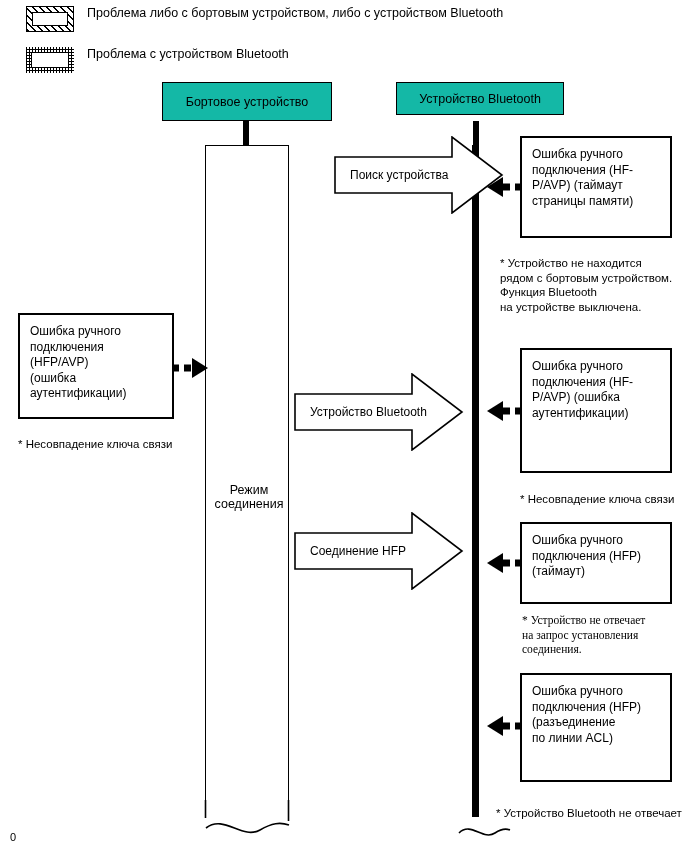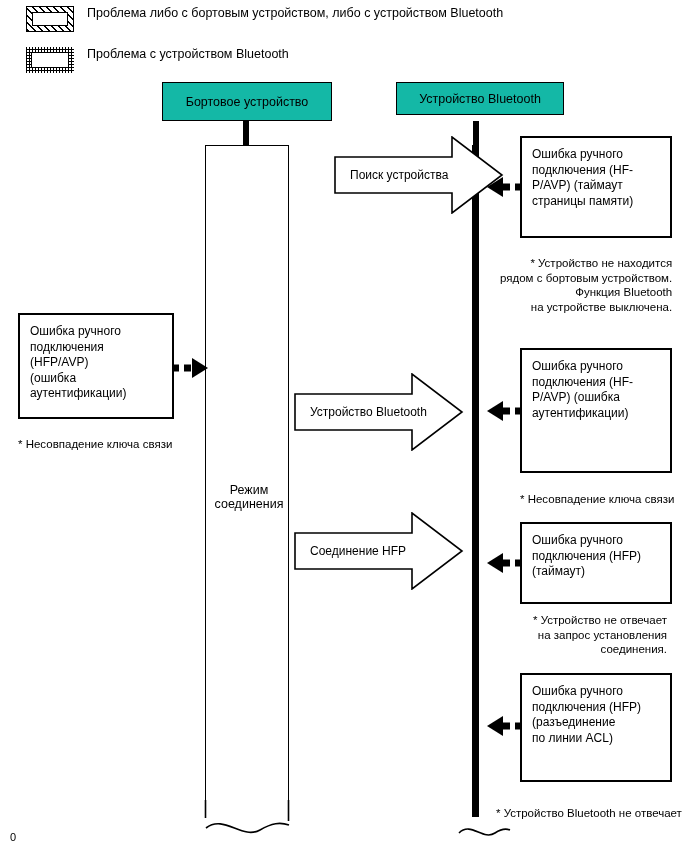--- a/index.html
+++ b/index.html
@@ -57,21 +57,21 @@
     background-image:
       repeating-conic-gradient(#000 0% 25%, #fff 0% 50%);
     background-size:3px 3px;
     border:1px solid #000;
   }
   .errbox .body{width:100%;height:100%;box-sizing:border-box;
     background:#fff;border:1.5px solid #000;padding:9px 10px;
     font-size:12px;line-height:15.5px;}
 
   
-  .note{position:absolute;font-size:11.5px;line-height:14.5px;white-space:pre-line;text-align:right;}
+  .note{position:absolute;font-size:11.5px;line-height:14.5px;white-space:pre-line;}
   .corner-zero{position:absolute;font-size:11px;}
 </style>
 </head>
 <body>
 
 <div class="legend-row" style="left:26px;top:6px;">
   <div class="swatch hatch-bg">
     <div class="inner"></div>
   </div>
   <div class="legend-label">Проблема либо с бортовым устройством, либо с устройством Bluetooth</div>
@@ -169,21 +169,21 @@
 <svg class="abs" style="left:479px;top:398px;" width="44" height="26">
   <path d="M24 3 L8 13 L24 23 Z" fill="#000"></path>
   <line x1="24" y1="13" x2="42" y2="13" stroke="#000" stroke-width="7" stroke-dasharray="7,5"></line>
 </svg>
 
 <div class="errbox dotted" style="left:520px;top:522px;width:152px;height:82px;">
   <div class="body" style="white-space:pre-line;">Ошибка ручного
 подключения (HFP)
 (таймаут)</div>
 </div>
-<div class="note" style="left:533px;top:613px;">* Устройство не отвечает
+<div class="note" style="left:522px;top:613px;font-family:Liberation Serif, serif;">* Устройство не отвечает
 на запрос установления
 соединения.</div>
 <svg class="abs" style="left:479px;top:550px;" width="44" height="26">
   <path d="M24 3 L8 13 L24 23 Z" fill="#000"></path>
   <line x1="24" y1="13" x2="42" y2="13" stroke="#000" stroke-width="7" stroke-dasharray="7,5"></line>
 </svg>
 
 <div class="errbox dotted" style="left:520px;top:673px;width:152px;height:109px;">
   <div class="body" style="white-space:pre-line;">Ошибка ручного
 подключения (HFP)

